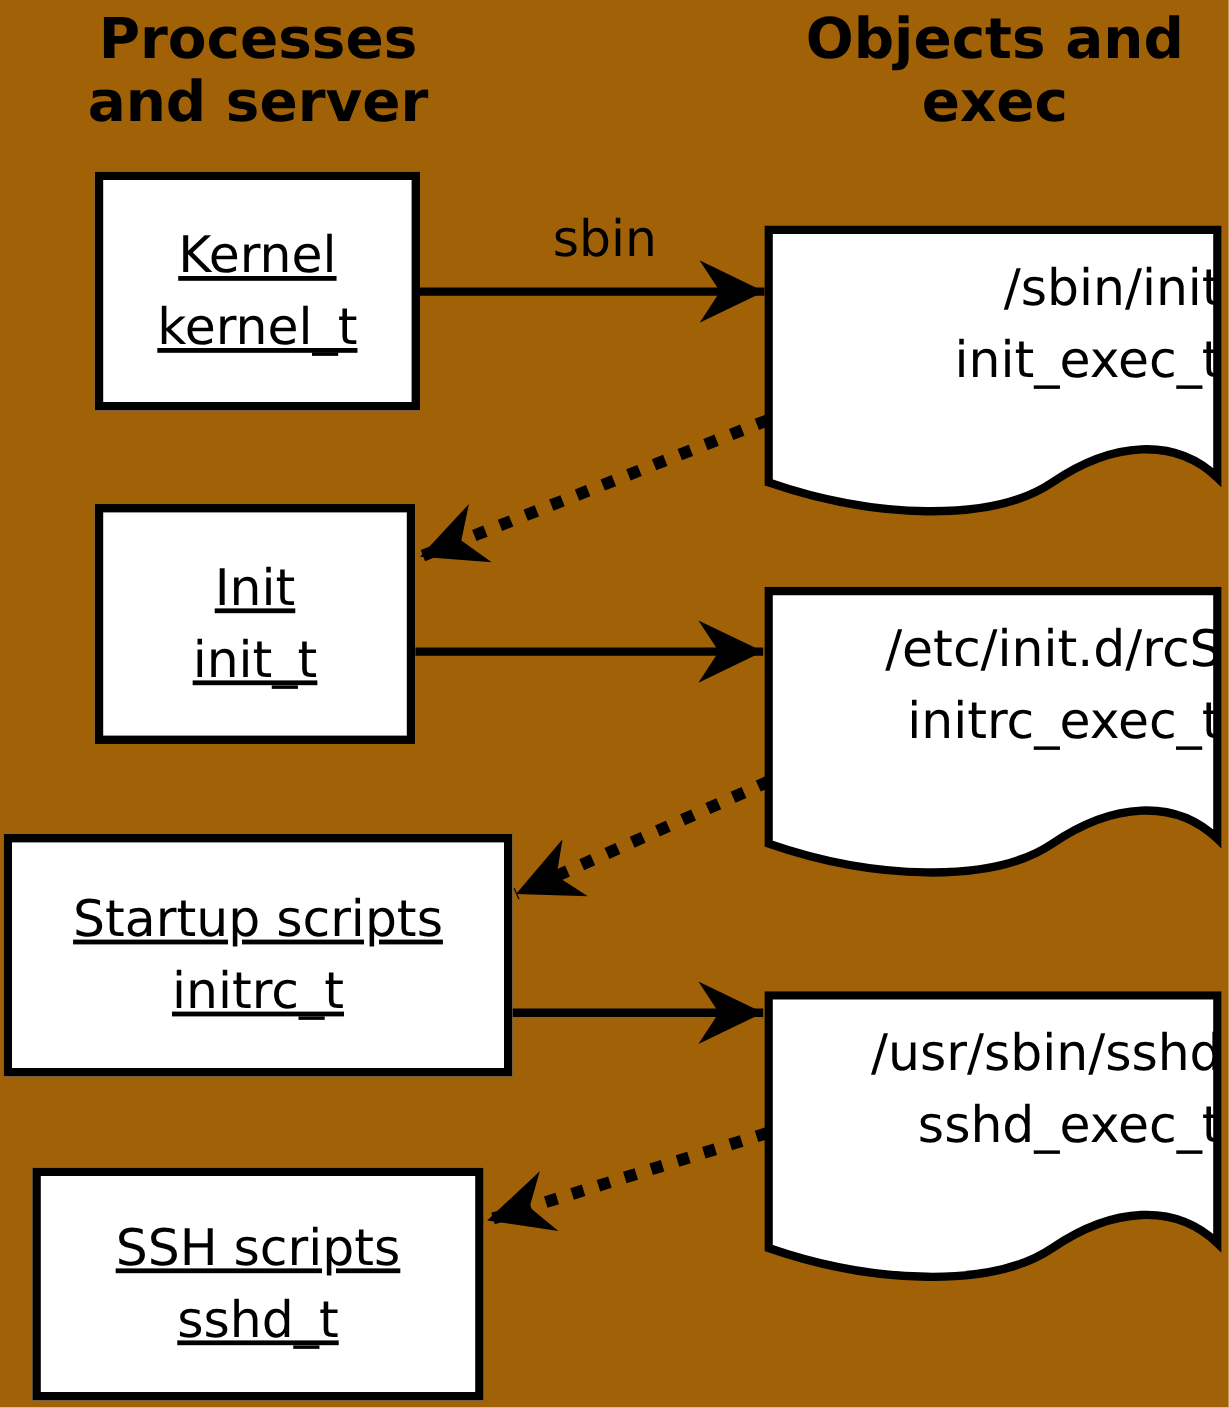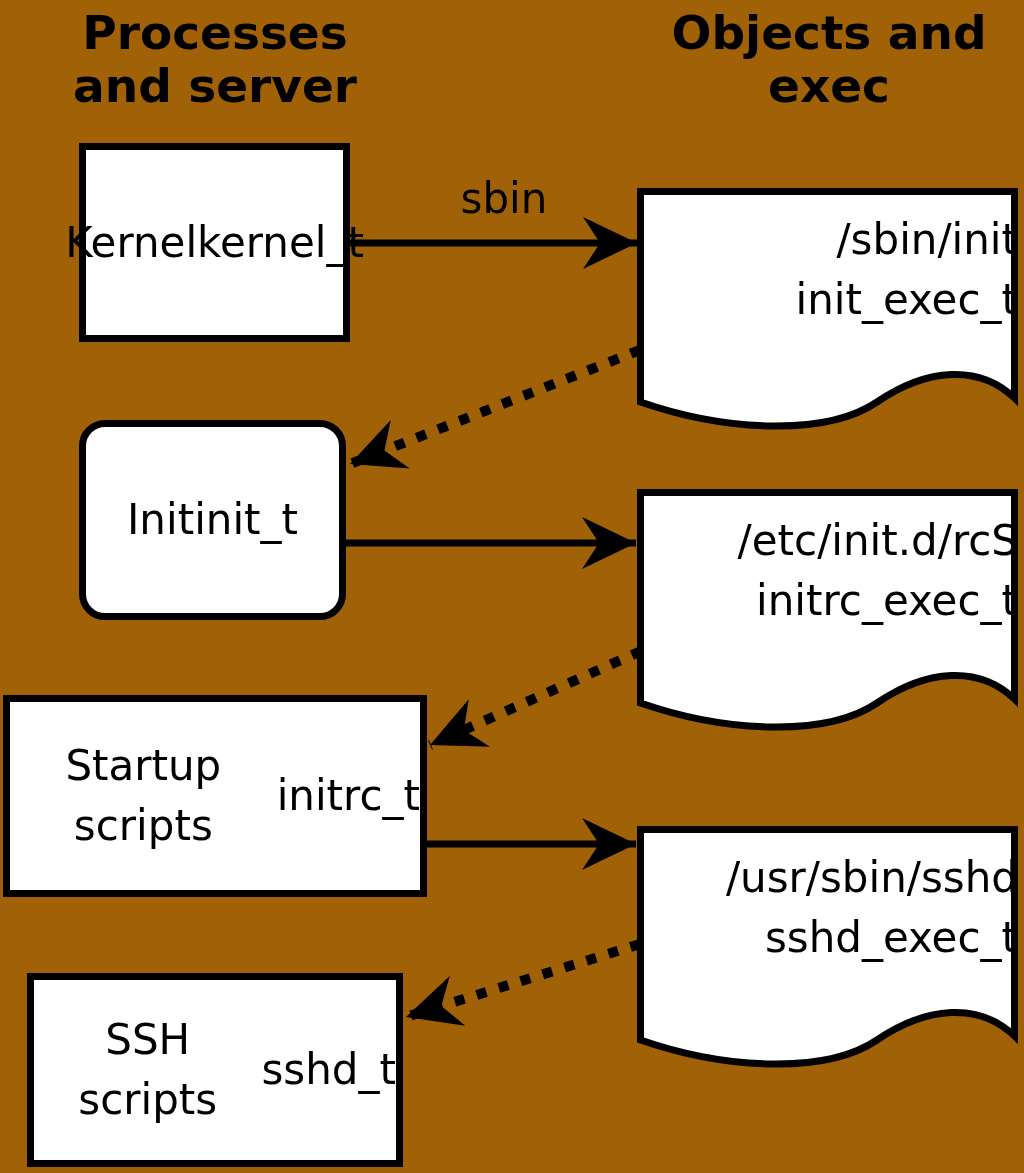--- a/index.html
+++ b/index.html
@@ -19,27 +19,28 @@
     line-height: 53px;
     text-align: center;
     white-space: nowrap;
   }
   .hdr div { text-align: center; }
   .pbox {
     position: absolute;
     background: #ffffff;
     border: 7px solid #000000;
     display: flex;
-    flex-direction: row;
+    flex-direction: column;
     align-items: center;
     justify-content: center;
     text-align: center;
     font-size: 42px;
     line-height: 60px;
     z-index: 2;
+    text-decoration: underline;
   }
   .doc {
     position: absolute;
     z-index: 2;
   }
   .doc svg { position: absolute; left: 0; top: 0; display: block; }
   .doc .doc-text {
     position: absolute;
     left: 0;
     top: 22px;
@@ -93,21 +94,21 @@
     <div>Objects and</div>
     <div>exec</div>
   </div>
 
   <div id="exec-label">sbin</div>
 
   <div class="pbox" style="left:79px; top:143px; width:257px; height:185px;">
     <div>Kernel</div>
     <div>kernel_t</div>
   </div>
-  <div class="pbox" style="left:79px; top:420px; width:253px; height:186px;border-radius:26px;">
+  <div class="pbox" style="left:79px; top:420px; width:253px; height:186px;">
     <div>Init</div>
     <div>init_t</div>
   </div>
   <div class="pbox" style="left:3px; top:695px; width:410px; height:188px;">
     <div>Startup scripts</div>
     <div>initrc_t</div>
   </div>
   <div class="pbox" style="left:27px; top:973px; width:362px; height:180px;">
     <div>SSH scripts</div>
     <div>sshd_t</div>

